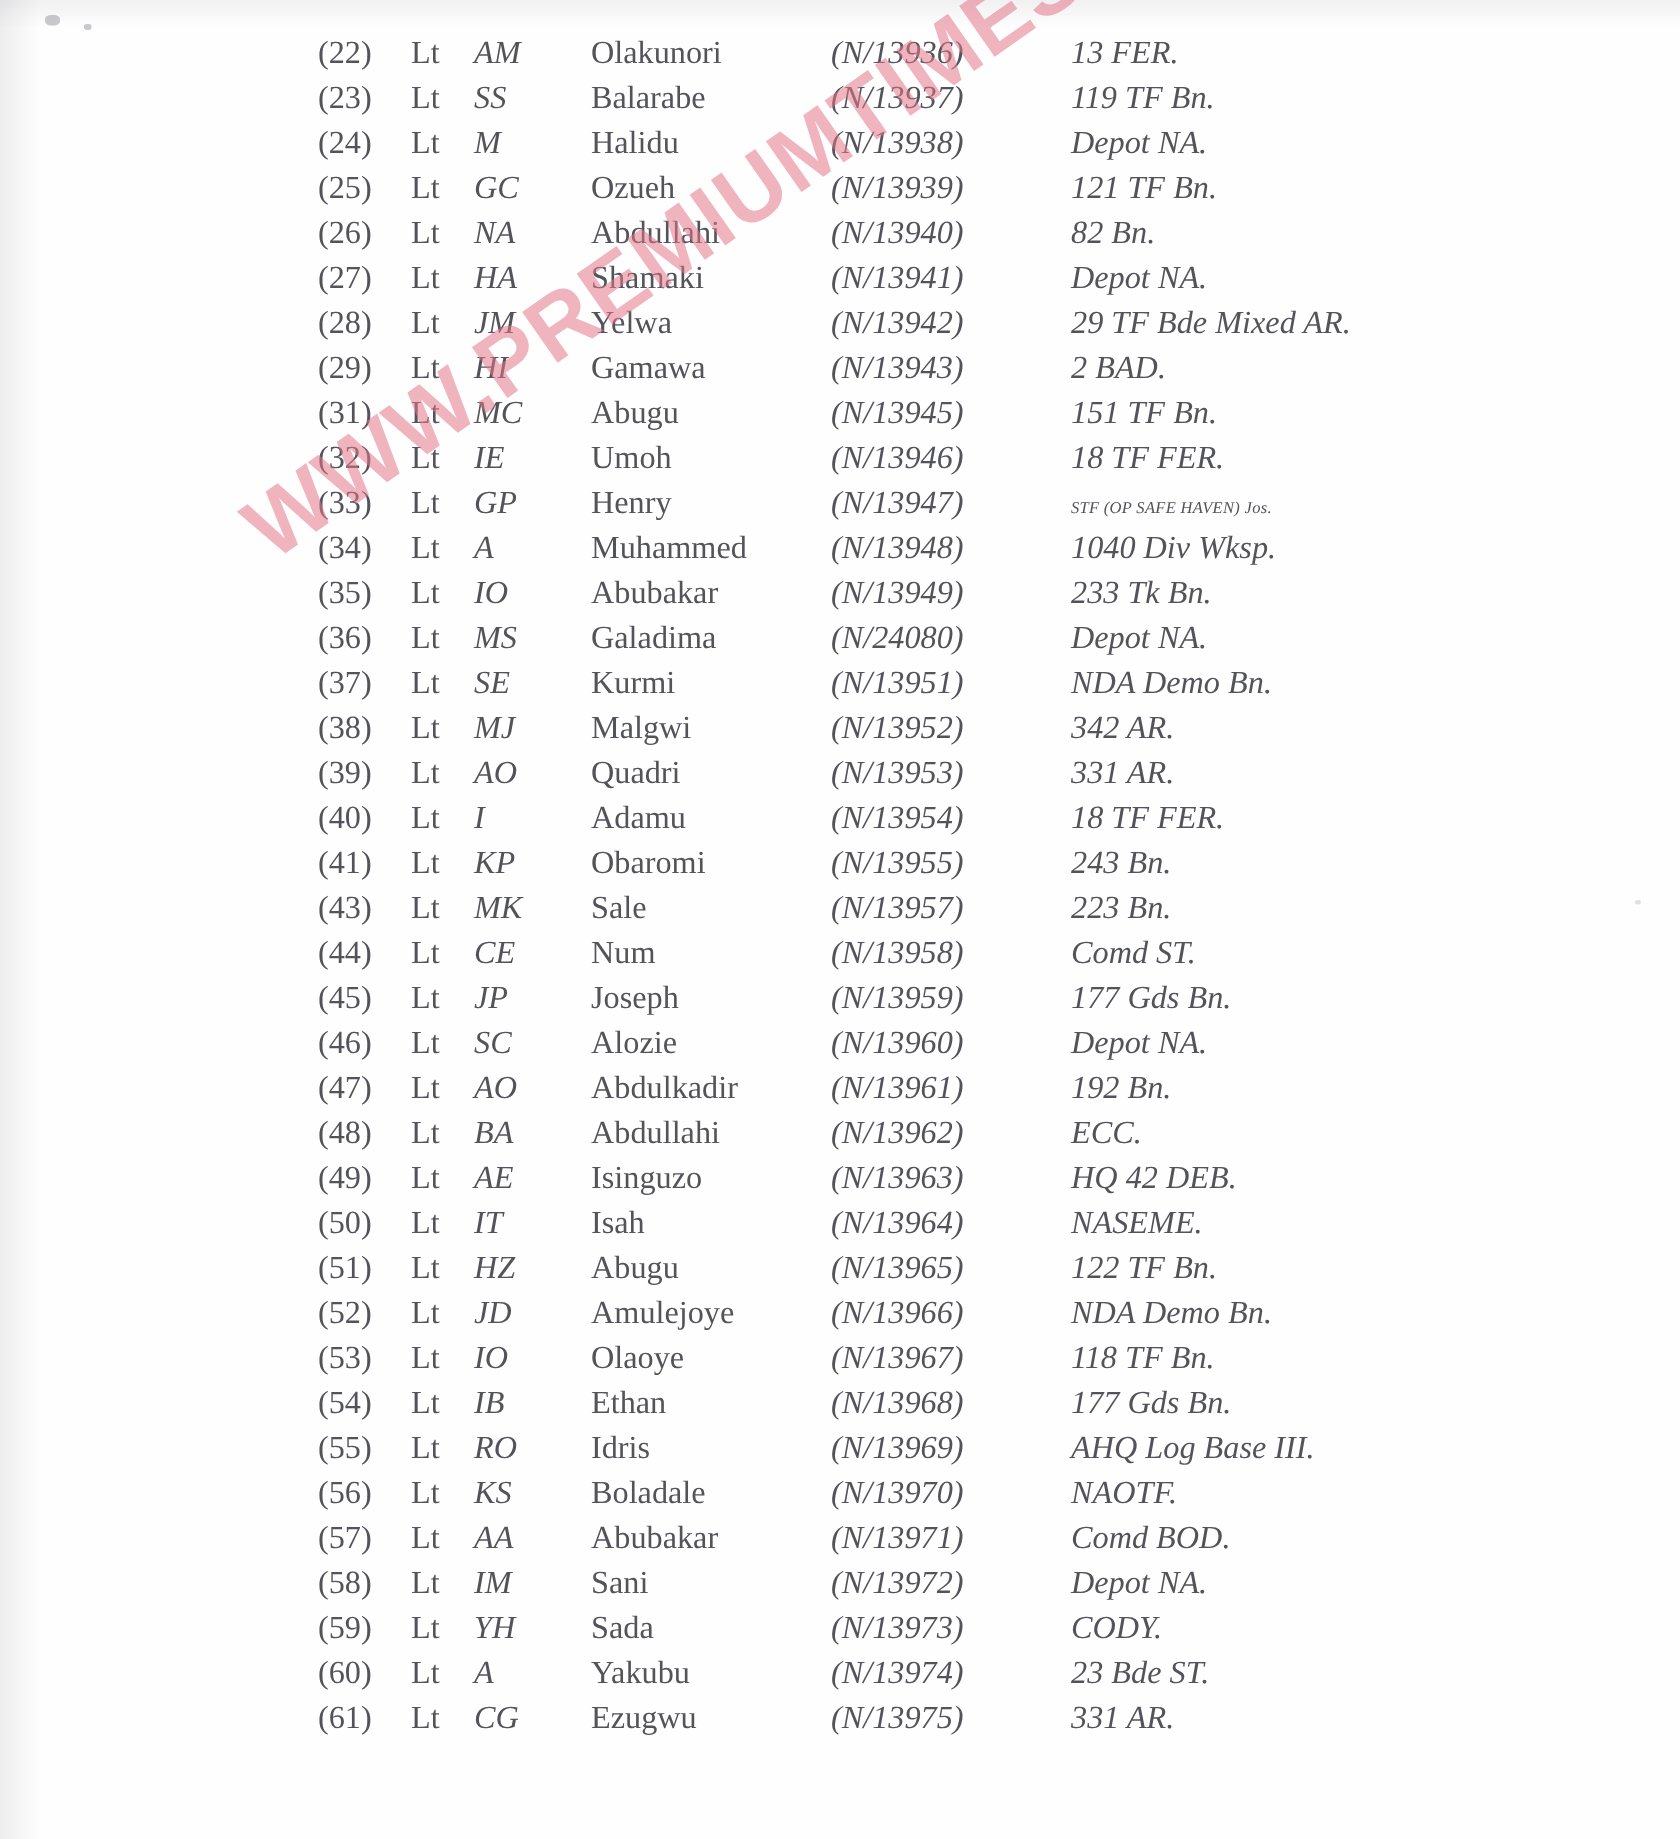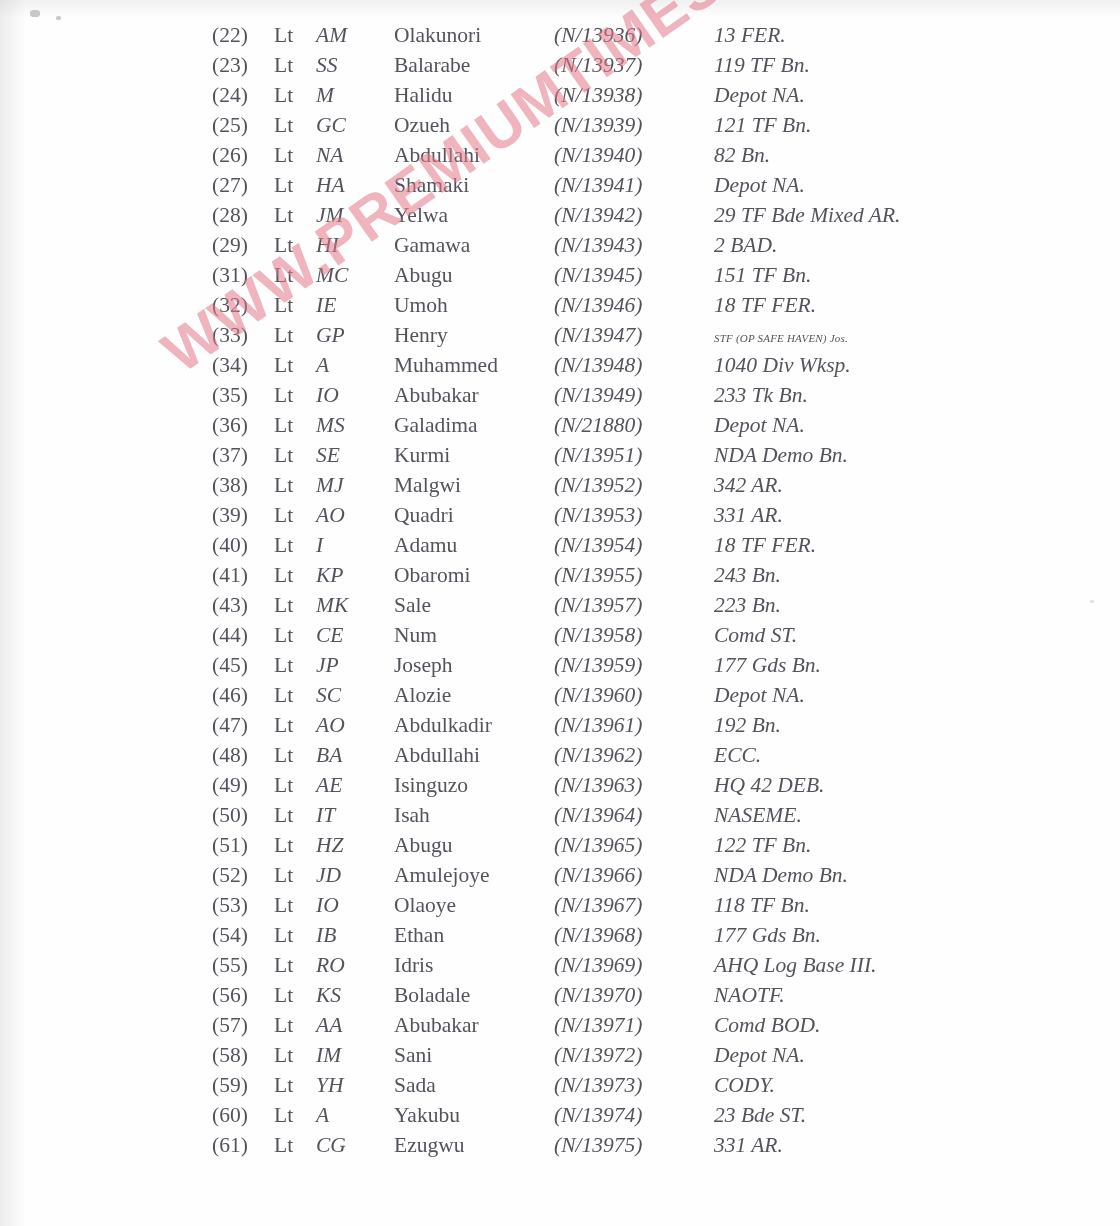--- a/index.html
+++ b/index.html
@@ -217,21 +217,21 @@
             <td class="c-init">IO</td>
             <td class="c-name">Abubakar</td>
             <td class="c-number">(N/13949)</td>
             <td class="c-unit">233 Tk Bn.</td>
           </tr>
           <tr>
             <td class="c-serial">(36)</td>
             <td class="c-rank">Lt</td>
             <td class="c-init">MS</td>
             <td class="c-name">Galadima</td>
-            <td class="c-number">(N/21880)</td>
+            <td class="c-number">(N/24080)</td>
             <td class="c-unit">Depot NA.</td>
           </tr>
           <tr>
             <td class="c-serial">(37)</td>
             <td class="c-rank">Lt</td>
             <td class="c-init">SE</td>
             <td class="c-name">Kurmi</td>
             <td class="c-number">(N/13951)</td>
             <td class="c-unit">NDA Demo Bn.</td>
           </tr>

